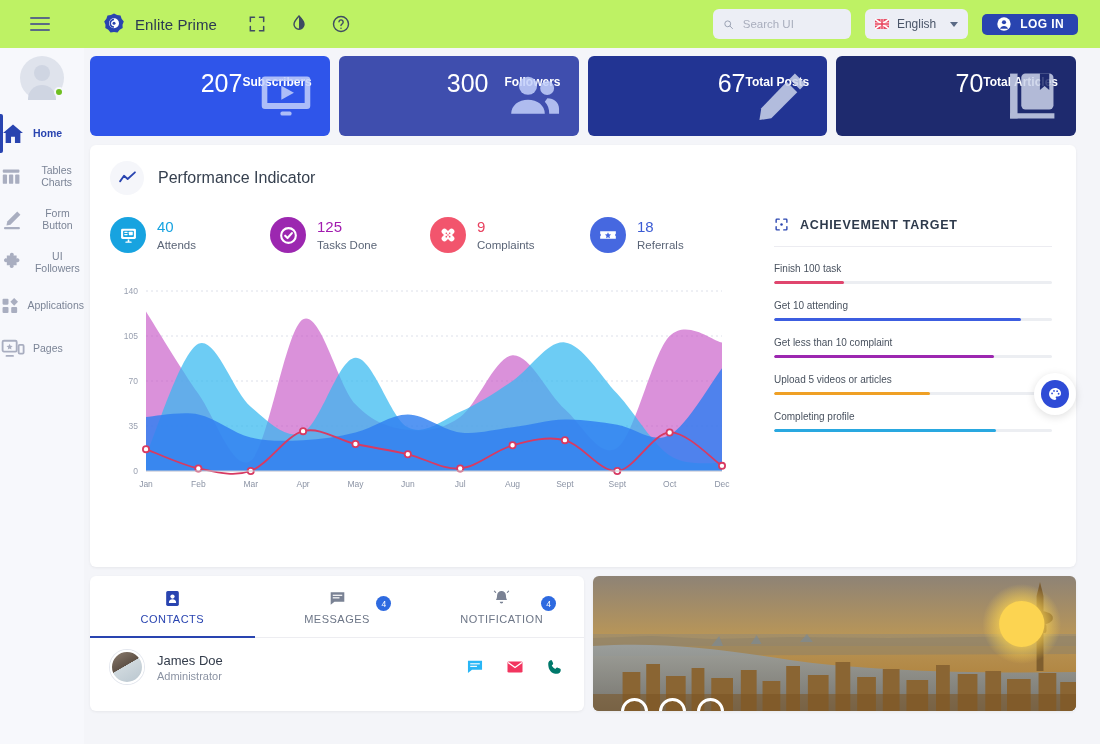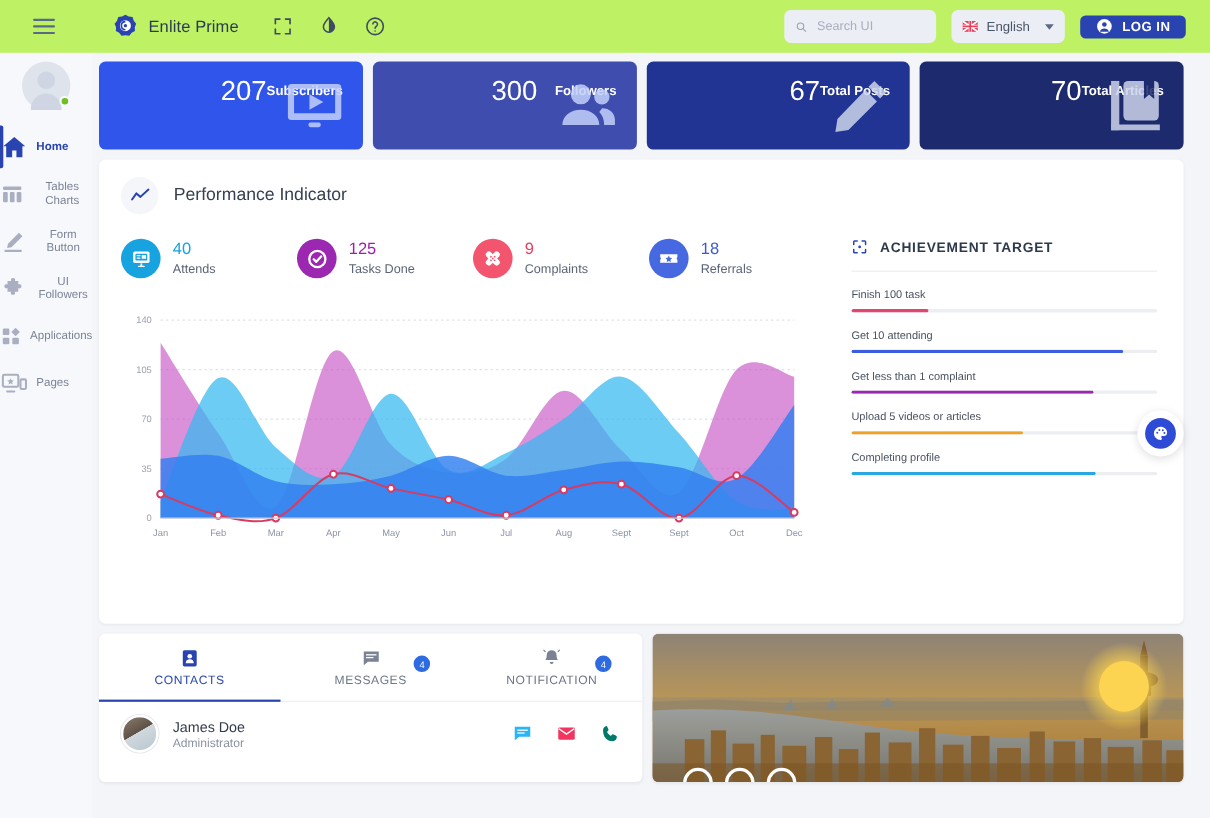--- a/index.html
+++ b/index.html
@@ -467,21 +467,21 @@
                 <div class="ach-fill" style="width: 25%; background: rgb(224, 70, 110);"></div>
               </div>
             </div>
             <div class="ach-item">
               <div class="ach-lbl">Get 10 attending</div>
               <div class="ach-track">
                 <div class="ach-fill" style="width: 89%; background: rgb(60, 93, 224);"></div>
               </div>
             </div>
             <div class="ach-item">
-              <div class="ach-lbl">Get less than 1 complaint</div>
+              <div class="ach-lbl">Get less than 10 complaint</div>
               <div class="ach-track">
                 <div class="ach-fill" style="width: 79%; background: rgb(156, 39, 176);"></div>
               </div>
             </div>
             <div class="ach-item">
               <div class="ach-lbl">Upload 5 videos or articles</div>
               <div class="ach-track">
                 <div class="ach-fill" style="width: 56%; background: rgb(239, 160, 37);"></div>
               </div>
             </div>

